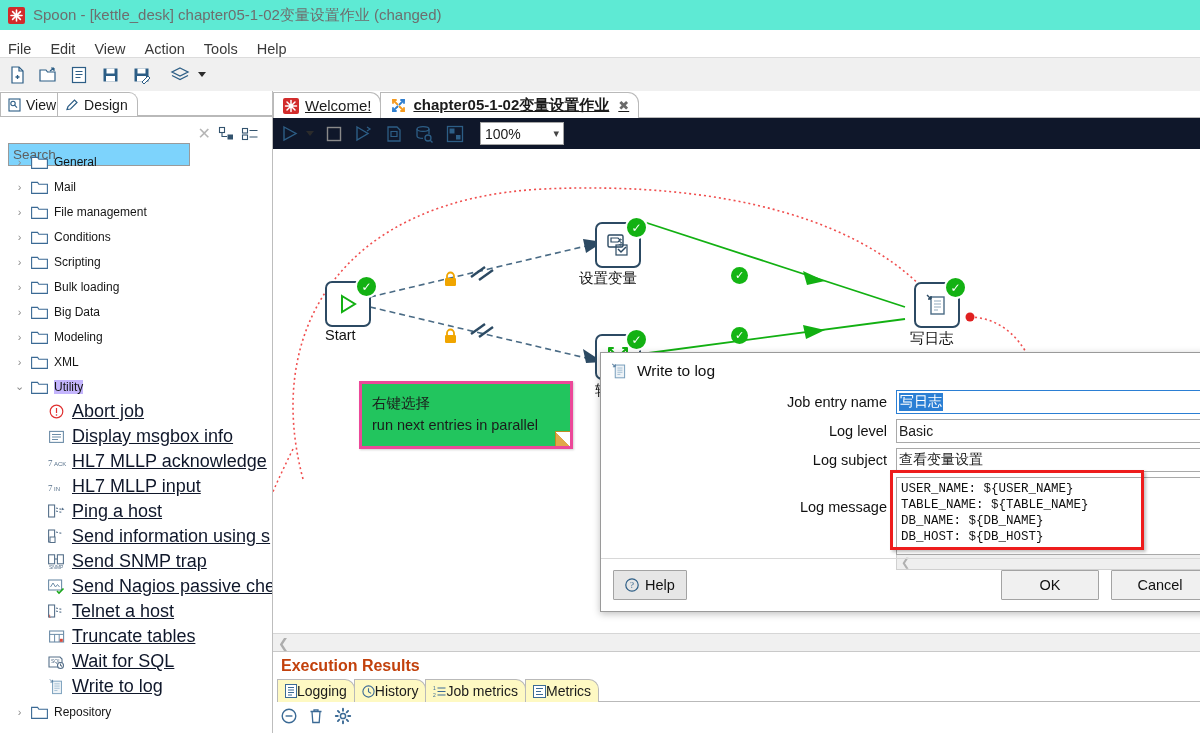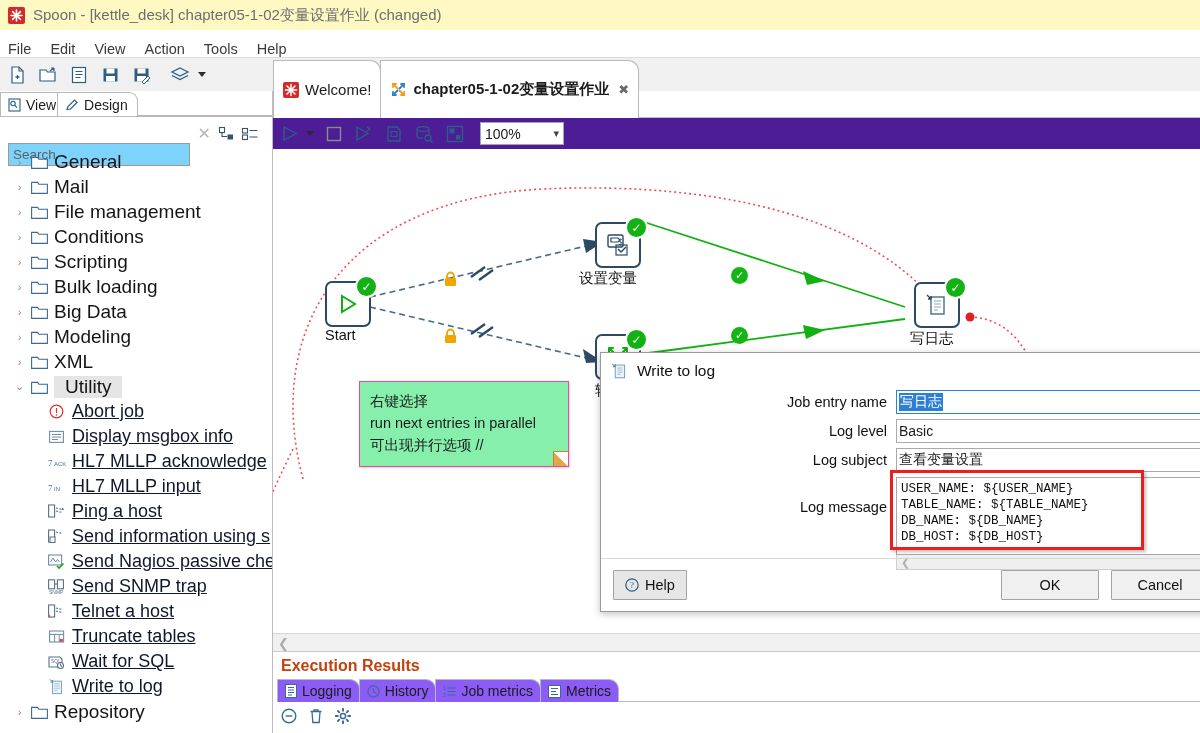--- a/index.html
+++ b/index.html
@@ -5,21 +5,21 @@
   html,body{margin:0;padding:0;}
   body{
     width:1200px;height:733px;overflow:hidden;
     font-family:"Liberation Sans","DejaVu Sans",sans-serif;
     font-size:13px;color:#1b1b1b;background:#ffffff;
     position:relative;
   }
   .app{position:absolute;inset:0;}
 
   
-  .titlebar{height:30px;background:#fef9c3;display:flex;align-items:center;padding:0 8px;}
+  .titlebar{height:30px;background:#5eead4;display:flex;align-items:center;padding:0 8px;}
   .app-icon{width:17px;height:17px;background:#d22b2b;border-radius:2px;position:relative;
             margin-right:8px;flex:none;}
   .app-icon svg{position:absolute;left:1px;top:1px;}
   .title-text{color:#6e6e6e;font-size:15px;white-space:nowrap;}
 
   
   .menubar{height:27px;background:#ffffff;display:flex;align-items:flex-end;padding:0 8px;gap:19px;}
   .menubar .mi{color:#3a3a3a;font-size:14.5px;cursor:default;}
 
   
@@ -39,65 +39,65 @@
   .lp-tab.active{font-weight:normal;}
   .lp-tab .lbl{color:#1b1b1b;}
   .search-row{height:33px;display:flex;align-items:center;padding:0 8px;gap:8px;}
   .search-box{flex:1;height:21px;border:1px solid #9a9a9a;background:#7dd3fc;display:flex;align-items:center;
               padding:0 4px;font-size:13.5px;color:#5f5f5f;margin-top:41px;}
   .x-icon{color:#b5b5b5;font-size:16px;line-height:1;}
   .tree{position:absolute;left:0;right:0;top:58px;bottom:0;overflow:hidden;}
   .tnode{display:flex;align-items:center;height:25px;padding-left:14px;gap:6px;white-space:nowrap;}
   .tnode .arrow{width:11px;color:#8b8b8b;font-size:11px;flex:none;text-align:center;}
   .tnode .fold{flex:none;}
-  .tnode .tlabel{font-size:19px;color:#151515;}
-  .tnode.sel .tlabel{background:#e5e5e5;padding:0 11px;}
+  .tnode .tlabel{font-size:12px;color:#151515;}
+  .tnode.sel .tlabel{background:#c4b5fd;padding:0 0;}
   .leaf{display:flex;align-items:center;height:25px;padding-left:48px;gap:7px;white-space:nowrap;}
   .leaf .licon{width:17px;height:17px;flex:none;display:flex;align-items:center;justify-content:center;}
   .leaf .llabel{font-size:18px;color:#0f172a;text-decoration:underline;}
 
   
   .main{position:absolute;left:273px;right:0;top:91px;bottom:0;background:#fff;}
   .tabrow{height:27px;display:flex;align-items:flex-end;background:#fff;position:relative;}
-  .ctab{display:flex;align-items:center;gap:6px;height:25px;padding:16px 9px;font-size:15px;
-        border:1px solid #b9b9b9;border-bottom:none;background:#fff;border-radius:0 11px 0 0;margin-right:-1px;}
+  .ctab{display:flex;align-items:center;gap:6px;height:25px;padding:0 9px;font-size:15px;
+        border:1px solid #b9b9b9;border-bottom:none;background:#fff;border-radius:0 11px 0 0;margin-right:-1px;text-decoration:underline;}
   .ctab.active{font-weight:bold;}
   .tabrow .filler{flex:1;border-bottom:1px solid #b9b9b9;height:25px;}
-  .ctoolbar{height:31px;background:#4c1d95;display:flex;align-items:center;gap:12px;padding:0 8px;
+  .ctoolbar{height:31px;background:#0f172a;display:flex;align-items:center;gap:12px;padding:0 8px;
             border-bottom:1px solid #cfcfcf;}
   .zoomsel{width:74px;height:21px;border:1px solid #a5a5a5;background:#fff;display:flex;align-items:center;
            justify-content:space-between;padding:0 4px;font-size:14px;margin-left:4px;}
   .canvas{position:absolute;left:0;right:0;top:58px;height:484px;background:#fff;overflow:hidden;}
   .hscroll{position:absolute;left:0;right:0;top:542px;height:18px;background:#f0f0f0;
            border-top:1px solid #d6d6d6;border-bottom:1px solid #d6d6d6;display:flex;align-items:center;padding-left:5px;}
   .hscroll .ch{color:#adadad;font-size:13px;}
 
   
   .node{position:absolute;width:42px;height:42px;border:2px solid #2c4a63;border-radius:7px;background:#fff;
         display:flex;align-items:center;justify-content:center;}
   .nodelabel{position:absolute;font-size:14.5px;color:#111;white-space:nowrap;}
   .chk{position:absolute;width:19px;height:19px;border-radius:50%;background:#13b113;
        display:flex;align-items:center;justify-content:center;color:#fff;font-size:12px;font-weight:bold;
        border:2px solid #fff;}
   .hopchk{position:absolute;width:17px;height:17px;border-radius:50%;background:#14b514;
        display:flex;align-items:center;justify-content:center;color:#fff;font-size:11px;font-weight:bold;}
   .lock{position:absolute;font-size:16px;color:#f0a500;}
 
-  .note{position:absolute;background:#86efac;border:1px solid #ec4899;padding:8px 10px 10px 10px;
+  .note{position:absolute;background:#22c55e;border:3px solid #ec4899;padding:8px 10px 10px 10px;
         font-size:14.5px;line-height:22px;color:#1b1b1b;box-shadow:1px 1px 2px rgba(0,0,0,.18);}
   .note .dogear{position:absolute;right:0;bottom:0;width:14px;height:14px;
                 background:linear-gradient(225deg,#ffffff 50%,#e0a84a 50%);border-left:1px solid #c08c22;
                 border-top:1px solid #c08c22;}
 
   
   .exec{position:absolute;left:0;right:0;top:560px;bottom:0;background:#fff;border-top:1px solid #c9c9c9;}
   .exec-title{font-size:16px;font-weight:bold;padding:5px 8px 3px 8px;color:#c2410c;}
   .etabs{height:24px;display:flex;align-items:flex-end;padding-left:4px;}
-  .etab{display:flex;align-items:center;gap:5px;height:22px;padding:0 7px;font-size:14px;
-        border:1px solid #b9b9b9;border-bottom:none;background:#8b5cf6;border-radius:0 10px 0 0;margin-right:-1px;justify-content:space-between;}
+  .etab{display:flex;align-items:center;height:22px;padding:0 7px;font-size:14px;
+        border:1px solid #b9b9b9;border-bottom:none;background:#fef9c3;border-radius:0 10px 0 0;margin-right:-1px;justify-content:space-between;}
   .etabs .efill{flex:1;border-bottom:1px solid #b9b9b9;height:22px;}
   .log-tools{height:24px;display:flex;align-items:center;gap:12px;padding:2px 0 0 8px;}
   .logarea{padding:0 0 0 8px;font-size:14px;line-height:22px;white-space:nowrap;overflow:hidden;}
   .logts{color:#2121d6;}
   .logrest{color:#121212;}
 
   
   .dialog{position:absolute;left:600px;top:352px;width:620px;height:258px;background:#fff;
           border:1px solid #9a9a9a;box-shadow:0 2px 7px rgba(0,0,0,.25);}
   .dlg-head{display:flex;align-items:center;gap:9px;padding:9px 0 0 10px;font-size:15.5px;color:#111;}
@@ -386,38 +386,38 @@
               <svg width="17" height="15" viewBox="0 0 17 15">
                 <rect x="0.6" y="1" width="6" height="12" fill="#fff" stroke="#56708a" stroke-width="1.1"></rect>
                 <path d="M8 3l6 1.5" stroke="#56708a" stroke-width="1.1" stroke-dasharray="2,1.5"></path>
                 <rect x="2" y="8" width="5" height="5.5" fill="#fff" stroke="#56708a" stroke-width="1"></rect>
               </svg>
             </span>
             <span class="llabel">Send information using s</span>
           </div>
           <div class="leaf">
             <span class="licon">
-              <svg width="17" height="15" viewBox="0 0 17 15">
-                <rect x="0.6" y="1" width="13" height="10" fill="#fff" stroke="#6d8da8" stroke-width="1.1"></rect>
-                <path d="M2.5 8l2.5-4 2.5 4 2-2.5 2 2.5" fill="none" stroke="#6d8da8" stroke-width="1"></path>
-                <path d="M9 12l2 2 4.5-4.5" fill="none" stroke="#1aa81a" stroke-width="1.6"></path>
-              </svg>
-            </span>
-            <span class="llabel">Send Nagios passive che</span>
-          </div>
-          <div class="leaf">
-            <span class="licon">
               <svg width="17" height="16" viewBox="0 0 17 16">
                 <rect x="0.6" y="0.8" width="6" height="9" fill="#fff" stroke="#56708a" stroke-width="1.1"></rect>
                 <rect x="9.4" y="0.8" width="6" height="9" fill="#fff" stroke="#56708a" stroke-width="1.1"></rect>
                 <path d="M6.8 5h2.4" stroke="#56708a" stroke-width="1.1"></path>
                 <text x="1" y="15" font-size="5" fill="#56708a">SNMP</text>
               </svg>
             </span>
             <span class="llabel">Send SNMP trap</span>
+          </div>
+          <div class="leaf">
+            <span class="licon">
+              <svg width="17" height="15" viewBox="0 0 17 15">
+                <rect x="0.6" y="1" width="13" height="10" fill="#fff" stroke="#6d8da8" stroke-width="1.1"></rect>
+                <path d="M2.5 8l2.5-4 2.5 4 2-2.5 2 2.5" fill="none" stroke="#6d8da8" stroke-width="1"></path>
+                <path d="M9 12l2 2 4.5-4.5" fill="none" stroke="#1aa81a" stroke-width="1.6"></path>
+              </svg>
+            </span>
+            <span class="llabel">Send Nagios passive che</span>
           </div>
           <div class="leaf">
             <span class="licon">
               <svg width="17" height="15" viewBox="0 0 17 15">
                 <rect x="0.6" y="1" width="6" height="12" fill="#fff" stroke="#56708a" stroke-width="1.1"></rect>
                 <path d="M8 4l6 1.5M8 7l6 1.5" stroke="#56708a" stroke-width="1.1" stroke-dasharray="2,1.5"></path>
                 <text x="1" y="14" font-size="6" fill="#c0392b">t</text>
               </svg>
             </span>
             <span class="llabel">Telnet a host</span>
@@ -647,21 +647,20 @@
       <div class="lock" style="left:170px;top:179px;">
         <svg width="15" height="17" viewBox="0 0 15 17">
           <path d="M4 7V5a3.5 3.5 0 017 0v2" fill="none" stroke="#f0a500" stroke-width="1.8"></path>
           <rect x="2" y="7" width="11" height="8" rx="1.2" fill="#f0a500"></rect>
         </svg>
       </div>
 
       <div class="note" style="left:86px;top:232px;width:188px;">
         <div>右键选择</div>
         <div>run next entries in parallel</div>
-        <div>可出现并行选项 //</div>
         <div class="dogear"></div>
       </div>
     </div>
 
     <div class="hscroll">
       <span class="ch">❮</span>
     </div>
 
     <div class="exec">
       <div class="exec-title">Execution Results</div>

